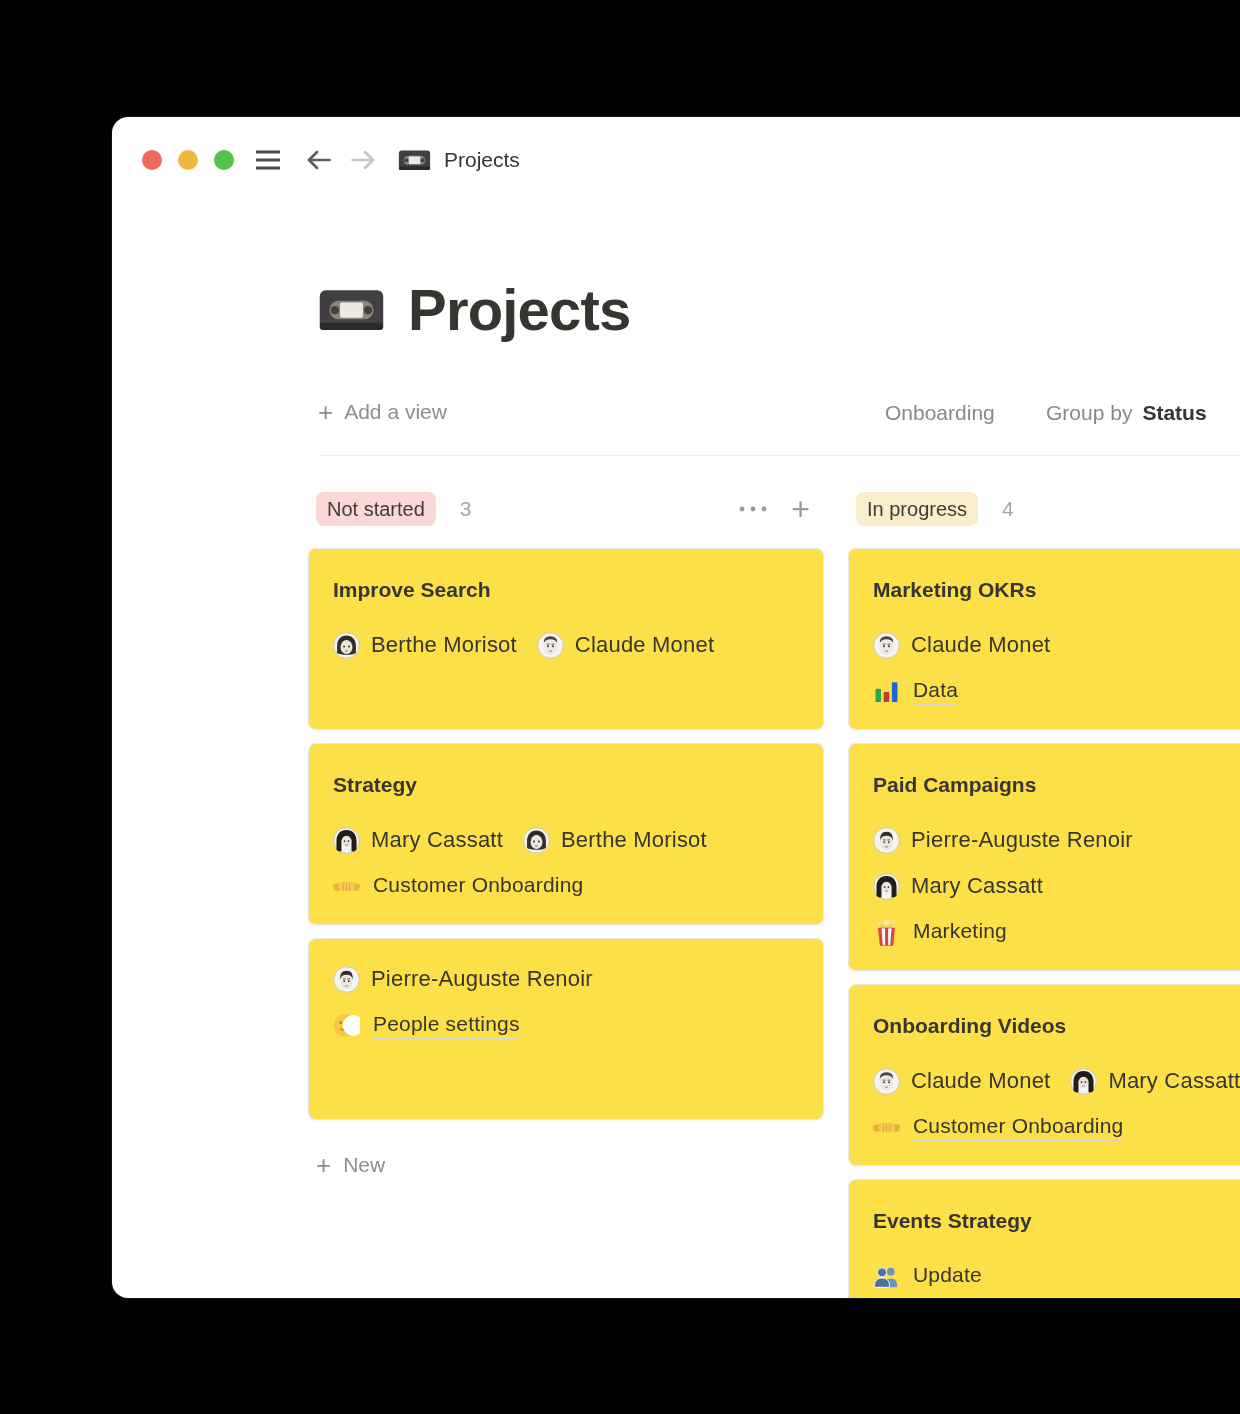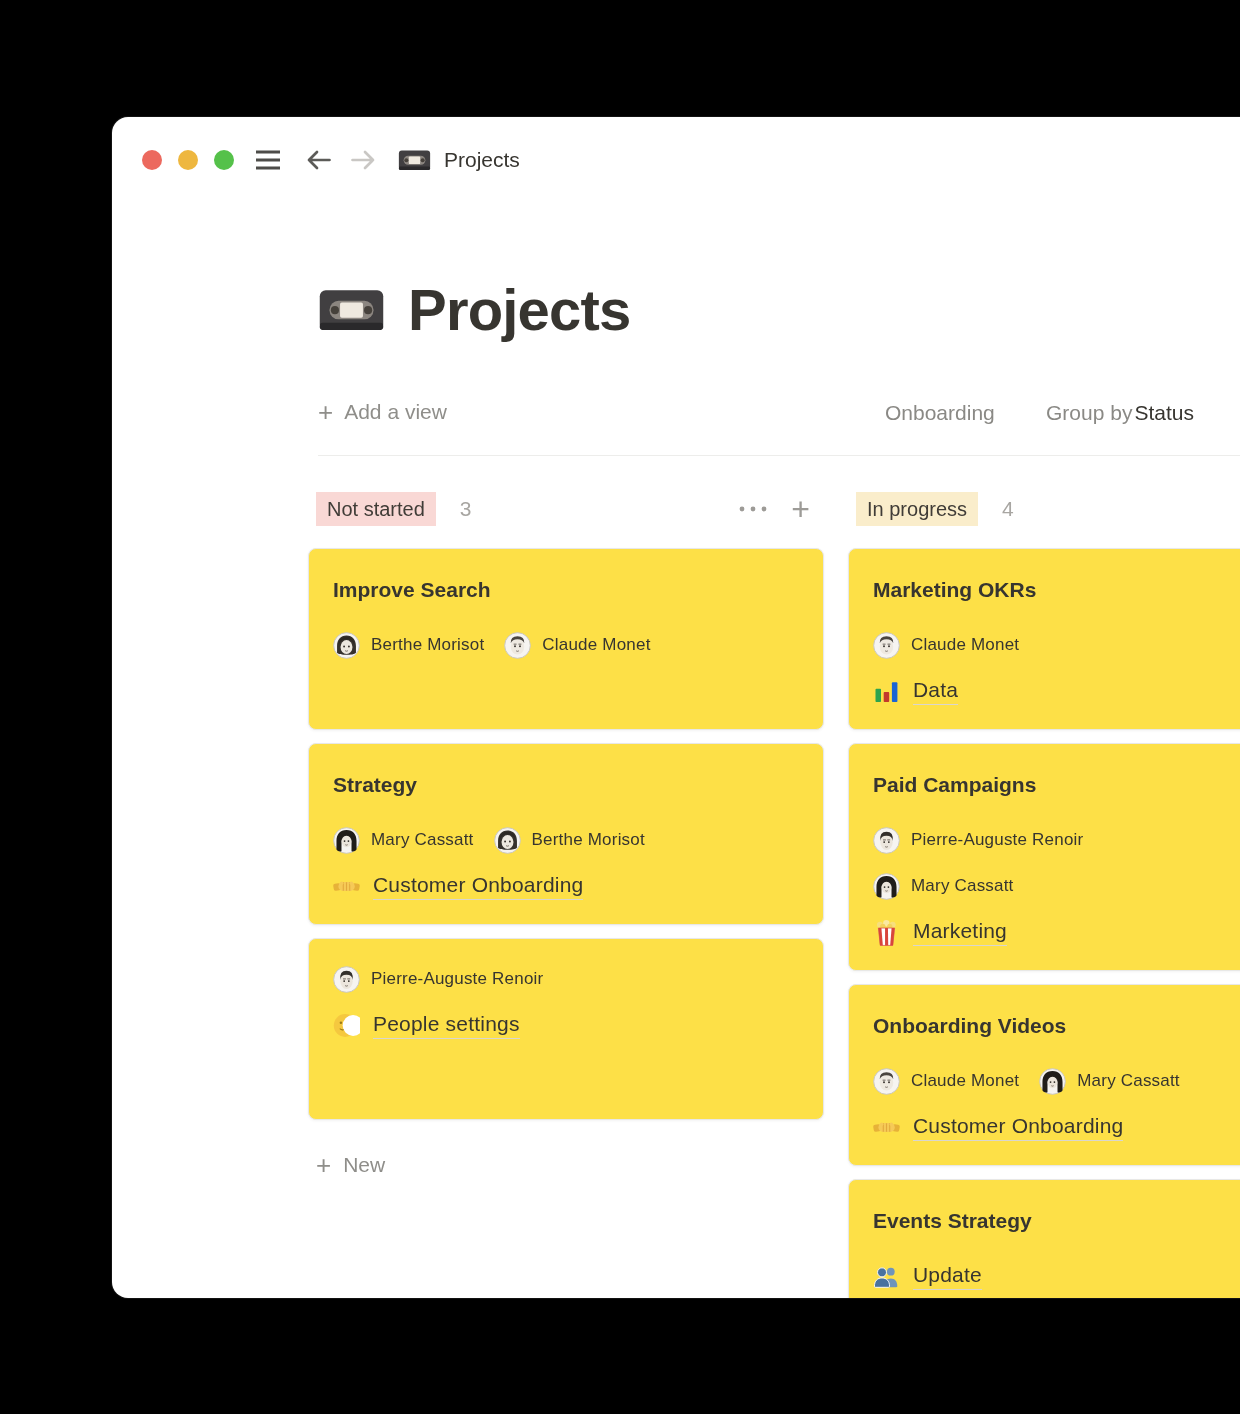--- a/index.html
+++ b/index.html
@@ -26,44 +26,44 @@
   
   .page-head{position:absolute;left:206px;top:162px;display:flex;align-items:center;}
   .big-vhs{width:67px;height:51px;flex:none;}
   .page-h1{font-size:58px;line-height:62px;font-weight:700;letter-spacing:-.8px;margin:0 0 0 23px;color:#373530;}
   
   .view-toolbar{position:absolute;left:206px;top:282px;right:0;height:30px;font-size:21px;}
   .add-view{display:inline-flex;align-items:center;color:#8f8e8a;cursor:pointer;}
   .add-view .plus{font-size:26px;font-weight:300;margin-right:11px;line-height:26px;}
   .tb-properties{position:absolute;left:567px;top:2px;color:#8a8985;cursor:pointer;}
   .tb-groupby{position:absolute;left:728px;top:2px;color:#8a8985;white-space:nowrap;cursor:pointer;}
-  .tb-groupby b{font-weight:400;color:#373530;margin-left:2px;}
+  .tb-groupby b{font-weight:700;color:#373530;margin-left:10px;}
   .divider{position:absolute;left:206px;right:0;top:338px;height:1px;background:#ededeb;}
   
   .board{position:absolute;left:196px;top:375px;right:0;bottom:0;}
   .column{position:absolute;top:0;}
   .col1{left:0;width:516px;}
   .col2{left:540px;width:414px;}
   .col-header{display:flex;align-items:center;height:34px;margin-bottom:22px;padding:0 14px 0 8px;}
-  .badge{font-size:20px;line-height:30px;padding:2px 11px;border-radius:0;color:#403c37;white-space:nowrap;cursor:pointer;}
+  .badge{font-size:20px;line-height:30px;padding:2px 11px;border-radius:8px;color:#403c37;white-space:nowrap;cursor:pointer;}
   .count{margin-left:24px;color:#a8a6a2;font-size:21px;}
   .col-actions{margin-left:auto;display:flex;align-items:center;gap:22px;}
   .dots-ic{width:32px;height:10px;cursor:pointer;}
   .plus-ic{font-size:32px;font-weight:300;color:#9d9b97;line-height:30px;cursor:pointer;}
   .card{
     background:#fde047;border:1px solid #e8e8e6;border-radius:8px;
     box-shadow:0 1px 3px rgba(15,15,15,.05);
     padding:26px 18px 0 24px;height:182px;box-sizing:border-box;margin-bottom:13px;overflow:hidden;cursor:pointer;
   }
   .card.tall{height:228px;}
   .card-title{font-size:21px;font-weight:600;line-height:30px;margin-bottom:26px;color:#373530;white-space:nowrap;overflow:hidden;}
   .card-row{display:flex;align-items:center;height:28px;margin-bottom:18px;white-space:nowrap;overflow:hidden;}
   .person{display:inline-flex;align-items:center;margin-right:20px;flex:none;}
   .av{width:27px;height:27px;margin-right:11px;flex:none;}
-  .pname{font-size:17px;letter-spacing:.2px;color:#373530;}
+  .pname{font-size:22px;letter-spacing:.2px;color:#373530;}
   .emo{width:27px;height:27px;margin-right:13px;flex:none;}
   .tag{font-size:21px;font-weight:500;letter-spacing:.2px;color:#373530;border-bottom:1.5px solid #d9d6d0;padding-bottom:2px;cursor:pointer;}
   .new-row{display:flex;align-items:center;color:#8f8e8a;font-size:21px;margin-top:32px;padding-left:8px;cursor:pointer;}
   .new-row .plus{font-size:26px;font-weight:300;margin-right:12px;line-height:26px;}
   .sprites{position:absolute;width:0;height:0;overflow:hidden;}
 </style>
 </head>
 <body>
 
 <svg class="sprites" xmlns="http://www.w3.org/2000/svg">

